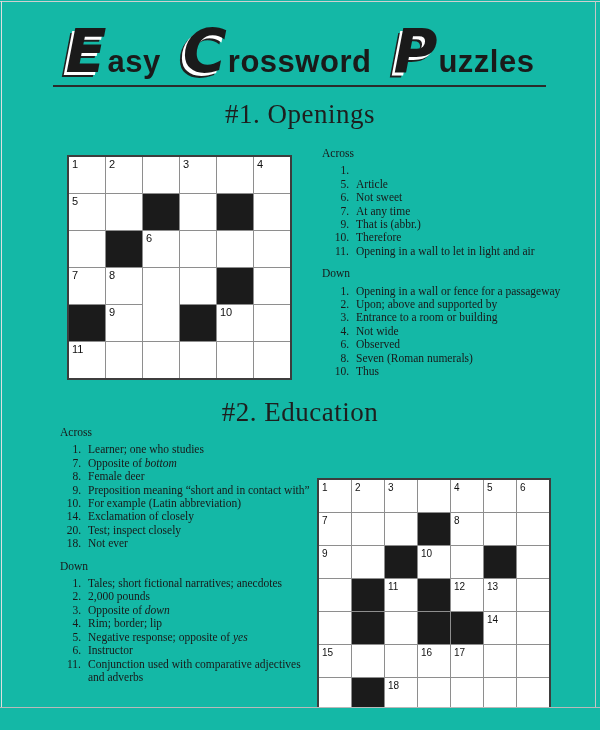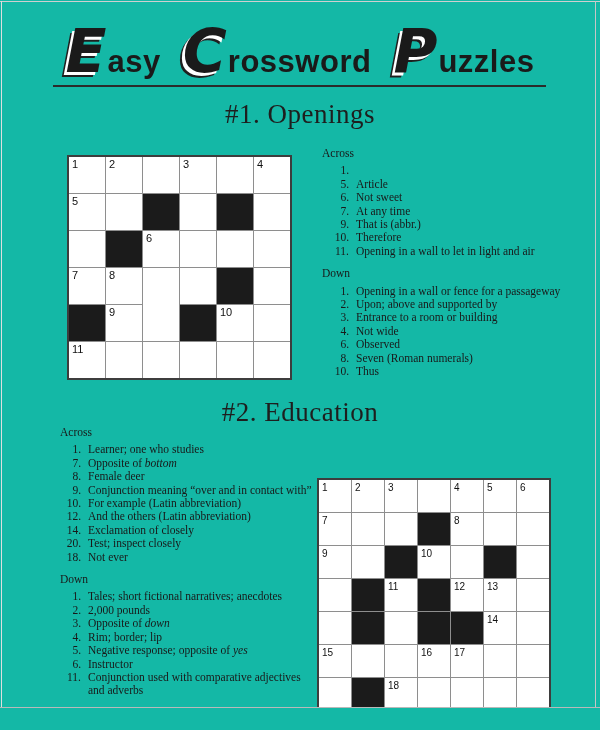--- a/index.html
+++ b/index.html
@@ -222,29 +222,25 @@
         <div class="clue">
           <span class="cnum">7.</span>
           <span class="ctxt"><span>Opposite of </span><span class="it">bottom</span></span>
         </div>
         <div class="clue">
           <span class="cnum">8.</span>
           <span class="ctxt"><span>Female deer</span></span>
         </div>
         <div class="clue">
           <span class="cnum">9.</span>
-          <span class="ctxt"><span>Conjunction meaning “over and in contact with”</span></span>
+          <span class="ctxt"><span>Preposition meaning “short and in contact with”</span></span>
         </div>
         <div class="clue">
           <span class="cnum">10.</span>
           <span class="ctxt"><span>For example (Latin abbreviation)</span></span>
-        </div>
-        <div class="clue">
-          <span class="cnum">12.</span>
-          <span class="ctxt"><span>And the others (Latin abbreviation)</span></span>
         </div>
         <div class="clue">
           <span class="cnum">14.</span>
           <span class="ctxt"><span>Exclamation of closely</span></span>
         </div>
         <div class="clue">
           <span class="cnum">20.</span>
           <span class="ctxt"><span>Test; inspect closely</span></span>
         </div>
         <div class="clue">

